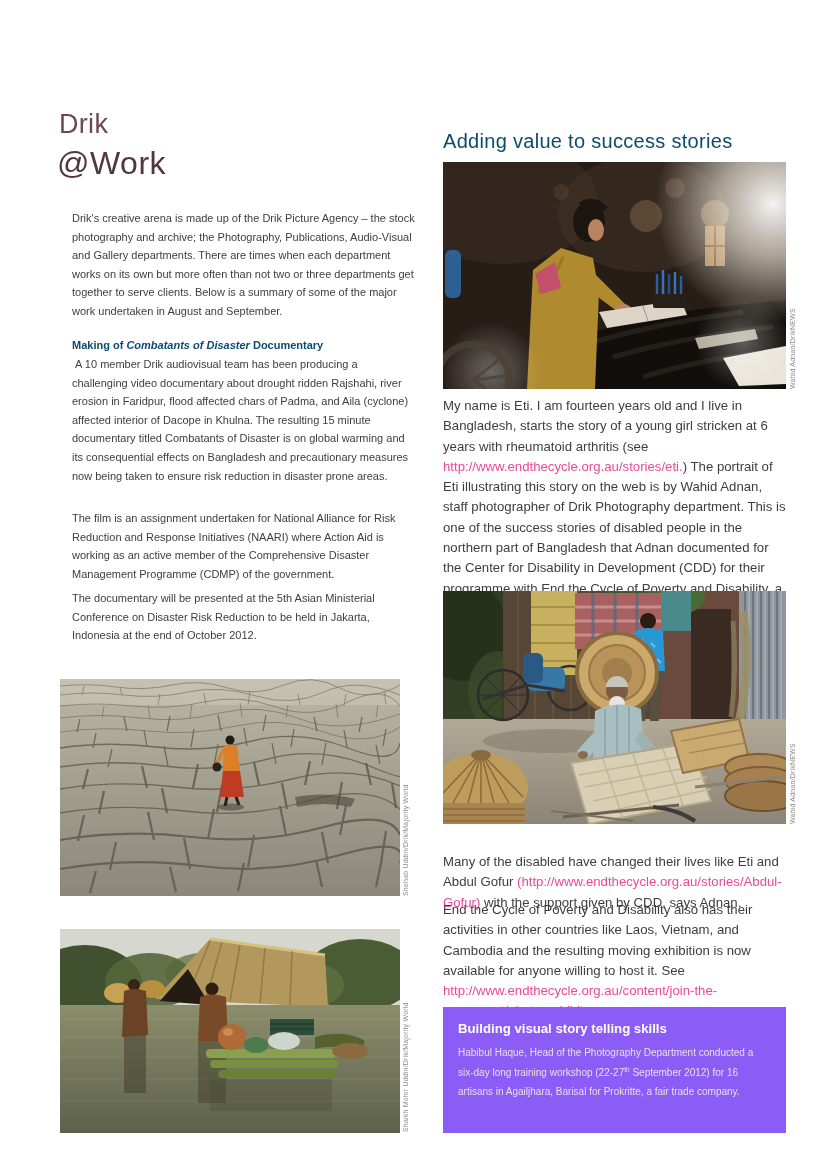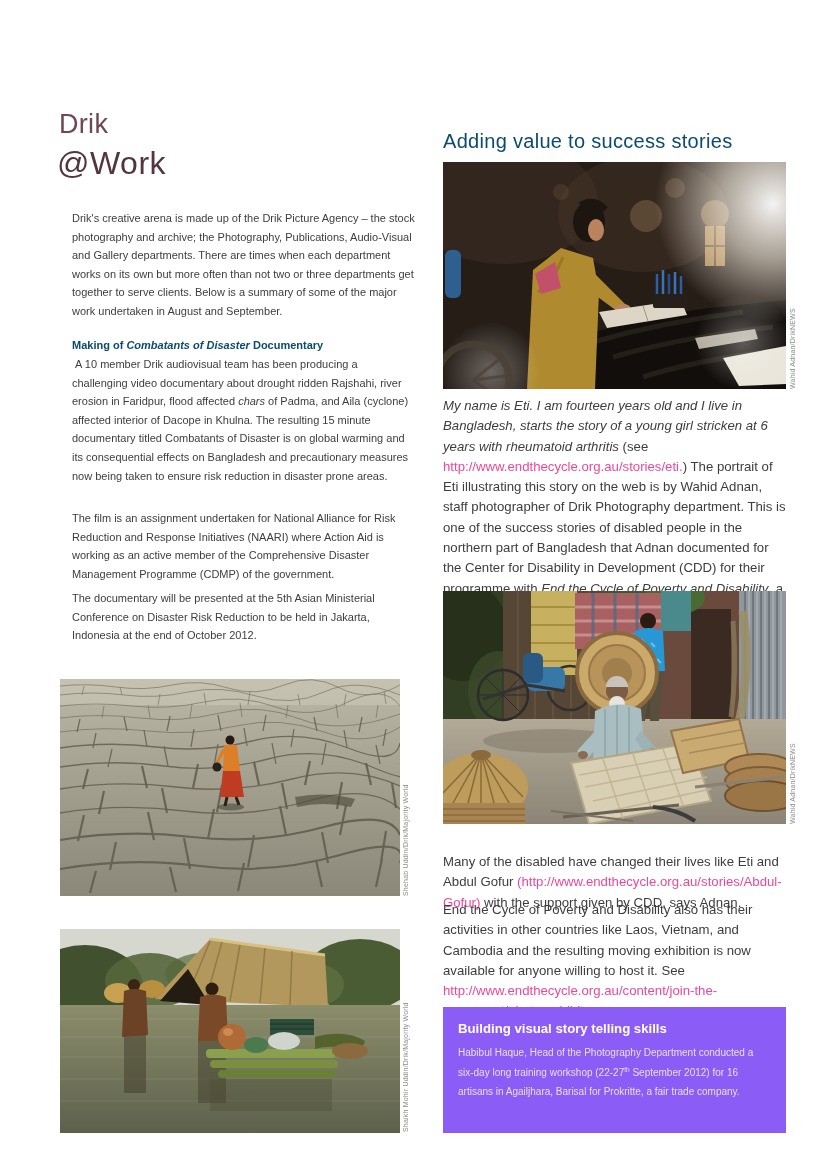--- a/index.html
+++ b/index.html
@@ -35,21 +35,21 @@
   .photo svg{display:block;width:100%;height:100%;}
   
   .credit{position:absolute;font-size:7px;color:#8b8b8b;white-space:nowrap;
           transform-origin:0 0;transform:rotate(-90deg);letter-spacing:.2px;}
   .creditA{left:789px;top:389px;}
   .creditD{left:789px;top:824px;}
   .creditB{left:402px;top:896px;}
   .creditC{left:402px;top:1132px;}
   
   .s-bold{font-weight:700;}
-  .s-italic{font-style:italic;}
+  .s-italic{}
   .s-bolditalic{font-weight:700;font-style:italic;}
   .s-link{color:#ec4899;}
   sup{font-size:.65em;line-height:0;}
 </style>
 </head>
 <body>
 
 <div class="page">
 
   <div class="kicker">Drik</div>

